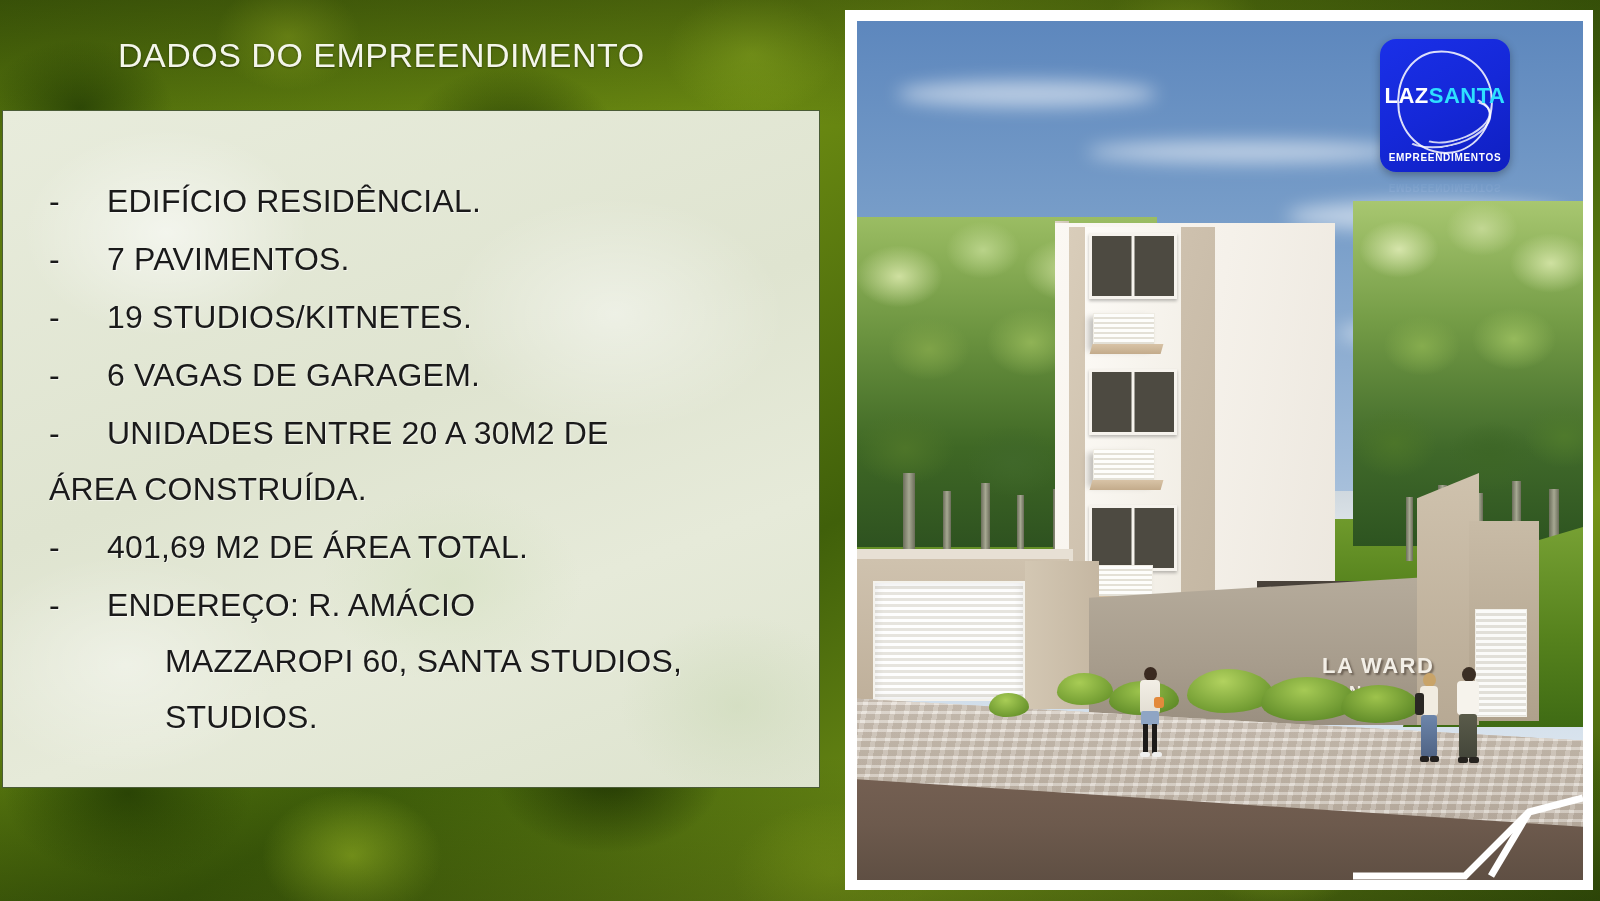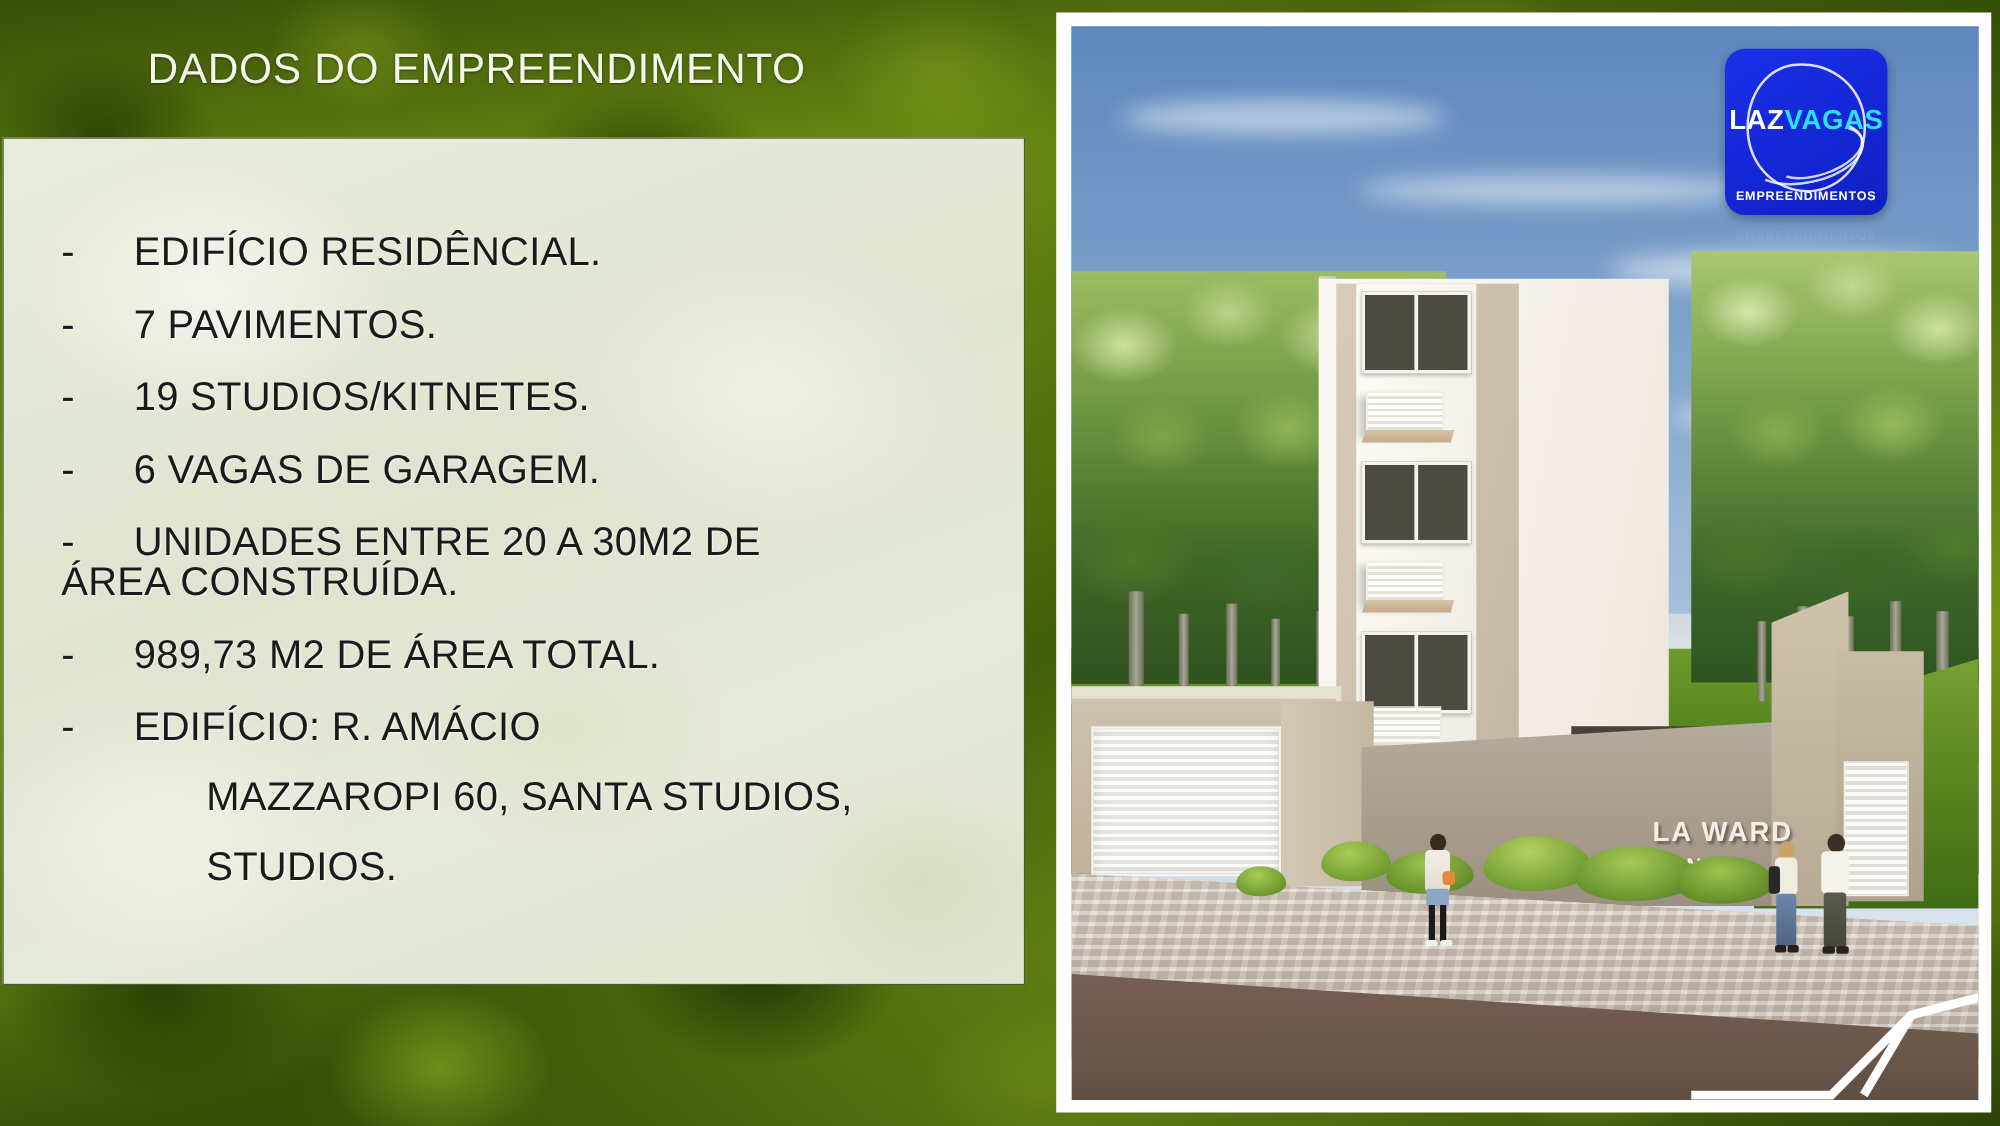--- a/index.html
+++ b/index.html
@@ -338,33 +338,33 @@
 
     <div class="bullet">
       <span class="dash">-</span>
       <span class="btext">6 VAGAS DE GARAGEM.</span>
     </div>
 
     <div class="bullet">
       <span class="dash">-</span>
       <span class="btext">
         <span>UNIDADES ENTRE 20 A 30M2 DE</span>
-        <span class="w2" style="display:block;margin-left:-58px;">ÁREA CONSTRUÍDA.</span>
+        <span class="w2" style="display:block;margin-top:24px;margin-left:-58px;">ÁREA CONSTRUÍDA.</span>
       </span>
     </div>
 
     <div class="bullet">
       <span class="dash">-</span>
-      <span class="btext">989,73 M2 DE ÁREA TOTAL.</span>
+      <span class="btext">401,69 M2 DE ÁREA TOTAL.</span>
     </div>
 
     <div class="bullet">
       <span class="dash">-</span>
       <span class="btext">
-        <span>EDIFÍCIO: R. AMÁCIO</span>
+        <span>ENDEREÇO: R. AMÁCIO</span>
         <span class="l2">MAZZAROPI 60, SANTA STUDIOS,</span>
         <span class="l2">STUDIOS.</span>
       </span>
     </div>
 
   </div>
 </div>
 
 <div id="render">
   <div id="scene">
@@ -461,21 +461,21 @@
       <polyline points="230,118 176,132 112,196 -10,196" fill="none" stroke="#ffffff" stroke-width="7" stroke-linejoin="miter"></polyline>
       <polyline points="176,132 138,196" fill="none" stroke="#ffffff" stroke-width="7"></polyline>
       <polyline points="230,44 230,200" fill="none" stroke="#ffffff" stroke-width="0"></polyline>
     </svg>
 
     <div id="logo">
       <div id="logo-globe"></div>
       <div class="logo-arc" style="left:18px;top:58px;width:94px;height:50px;transform:rotate(-12deg);"></div>
       <div class="logo-arc" style="left:36px;top:64px;width:76px;height:38px;transform:rotate(-18deg);"></div>
       <div id="logo-text">
-        <span id="logo-laz">LAZ</span><span id="logo-ward">VAGAS</span>
+        <span id="logo-laz">LAZ</span><span id="logo-ward">SANTA</span>
       </div>
       <div id="logo-sub">EMPREENDIMENTOS</div>
     </div>
     <div id="logo-reflect">
       <div class="rtext">EMPREENDIMENTOS</div>
     </div>
 
   </div>
 </div>
 

